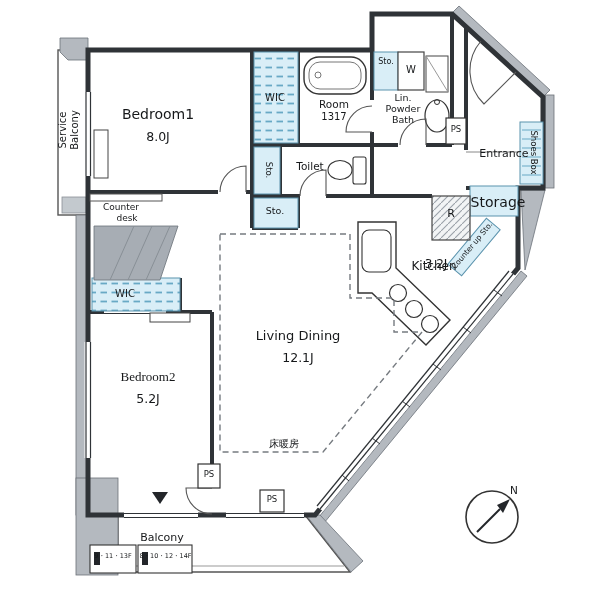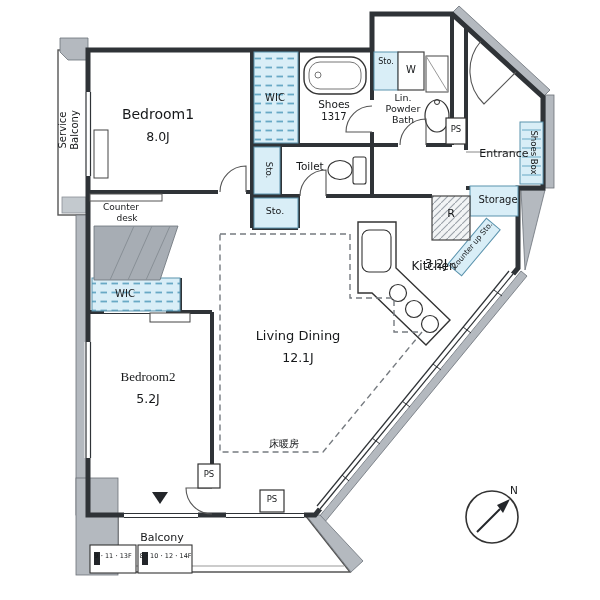--- a/index.html
+++ b/index.html
@@ -196,35 +196,35 @@
 <div class="lbl" style="left:26px;top:116px;width:90px;height:28px;transform:rotate(-90deg);font-size:10px;">
   <div>Service</div>
   <div>Balcony</div>
 </div>
 
 <div class="lbl" style="left:110px;top:106px;width:96px;font-size:14px;">Bedroom1</div>
 <div class="lbl" style="left:110px;top:130px;width:96px;font-size:12.5px;">8.0J</div>
 
 <div class="lbl" style="left:254px;top:92px;width:42px;font-size:10px;">WIC</div>
 
-<div class="lbl" style="left:300px;top:98px;width:68px;font-size:10.5px;">Shoes</div>
+<div class="lbl" style="left:300px;top:98px;width:68px;font-size:10.5px;">Room</div>
 <div class="lbl" style="left:300px;top:111px;width:68px;font-size:10px;">1317</div>
 
 <div class="lbl" style="left:372px;top:57px;width:28px;font-size:8px;">Sto.</div>
 <div class="lbl" style="left:399px;top:64px;width:24px;font-size:10px;">W</div>
 
 <div class="lbl" style="left:374px;top:93px;width:58px;font-size:9.5px;">Lin.</div>
 <div class="lbl" style="left:374px;top:104px;width:58px;font-size:9.5px;">Powder</div>
 <div class="lbl" style="left:374px;top:115px;width:58px;font-size:9.5px;">Bath</div>
 
 <div class="lbl" style="left:444px;top:125px;width:24px;font-size:8.5px;">PS</div>
 
 <div class="lbl" style="left:468px;top:148px;width:72px;font-size:11px;">Entrance</div>
 <div class="lbl" style="left:491px;top:146px;width:80px;height:13px;transform:rotate(90deg);font-size:8.5px;">Shoes Box</div>
-<div class="lbl" style="left:470px;top:194px;width:56px;font-size:10px;text-align:center;">Storage</div>
+<div class="lbl" style="left:470px;top:194px;width:56px;font-size:14px;text-align:center;">Storage</div>
 
 <div class="lbl" style="left:439px;top:208px;width:24px;font-size:11px;">R</div>
 <div class="lbl" style="left:398px;top:240px;width:72px;font-size:12px;margin-top:20px;">Kitchen</div>
 <div class="lbl" style="left:400px;top:258px;width:72px;font-size:12px;">3.2J</div>
 <div class="lbl" style="left:434px;top:241px;width:80px;height:12px;transform:rotate(-50deg);font-size:7.5px;">Counter up Sto.</div>
 
 <div class="lbl" style="left:282px;top:160px;width:56px;font-size:10.5px;">Toilet</div>
 <div class="lbl" style="left:243px;top:164px;width:48px;height:12px;transform:rotate(90deg);font-size:8.5px;">Sto.</div>
 <div class="lbl" style="left:252px;top:206px;width:46px;font-size:9.5px;">Sto.</div>
 

